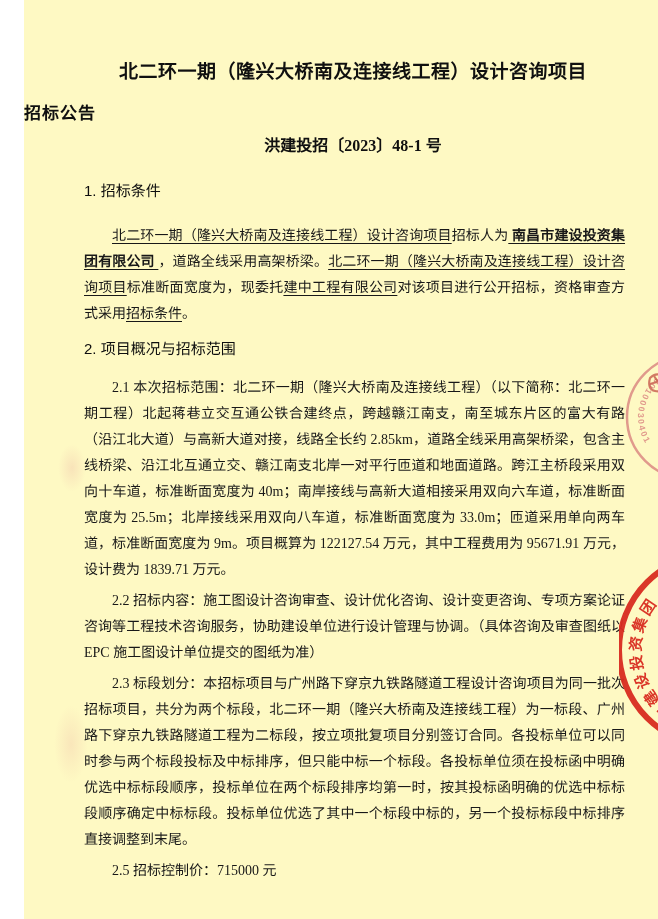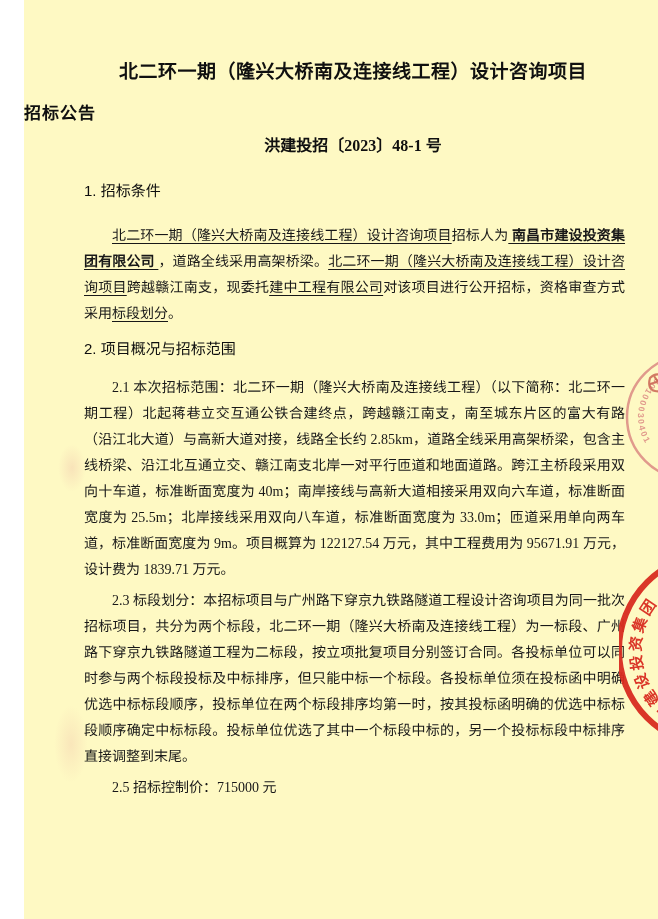--- a/index.html
+++ b/index.html
@@ -87,24 +87,25 @@
 <body>
 
 <div class="page">
 
   <div class="doc-title">北二环一期（隆兴大桥南及连接线工程）设计咨询项目</div>
   <div class="doc-subtitle">招标公告</div>
   <div class="doc-number">洪建投招〔2023〕48-1 号</div>
 
   <div class="content">
     <div class="sec-heading">1. 招标条件</div>
-    <p class="para"><span class="u">北二环一期（隆兴大桥南及连接线工程）设计咨询项目</span><span>招标人为</span><span class="u b">&nbsp;南昌市建设投资集团有限公司&nbsp;</span><span>，道路全线采用高架桥梁。</span><span class="u">北二环一期（隆兴大桥南及连接线工程）设计咨询项目</span><span>跨越赣江南支，现委托</span><span class="u">建中工程有限公司</span><span>对该项目进行公开招标，资格审查方式采用</span><span class="u">标段划分</span><span>。</span></p>
+    <p class="para"><span class="u">北二环一期（隆兴大桥南及连接线工程）设计咨询项目</span><span>招标人为</span><span class="u b">&nbsp;南昌市建设投资集团有限公司&nbsp;</span><span>，道路全线采用高架桥梁。</span><span class="u">北二环一期（隆兴大桥南及连接线工程）设计咨询项目</span><span>标准断面宽度为，现委托</span><span class="u">建中工程有限公司</span><span>对该项目进行公开招标，资格审查方式采用</span><span class="u">招标条件</span><span>。</span></p>
 
     <div class="sec-heading second">2. 项目概况与招标范围</div>
     <p class="para"><span>2.1 本次招标范围：北二环一期（隆兴大桥南及连接线工程）（以下简称：北二环一期工程）北起蒋巷立交互通公铁合建终点，跨越赣江南支，南至城东片区的富大有路（沿江北大道）与高新大道对接，线路全长约 2.85km，道路全线采用高架桥梁，包含主线桥梁、沿江北互通立交、赣江南支北岸一对平行匝道和地面道路。跨江主桥段采用双向十车道，标准断面宽度为 40m；南岸接线与高新大道相接采用双向六车道，标准断面宽度为 25.5m；北岸接线采用双向八车道，标准断面宽度为 33.0m；匝道采用单向两车道，标准断面宽度为 9m。项目概算为 122127.54 万元，其中工程费用为 95671.91 万元，设计费为 1839.71 万元。</span></p>
+    <p class="para"><span>2.2 招标内容：施工图设计咨询审查、设计优化咨询、设计变更咨询、专项方案论证咨询等工程技术咨询服务，协助建设单位进行设计管理与协调。（具体咨询及审查图纸以 EPC 施工图设计单位提交的图纸为准）</span></p>
     <p class="para"><span>2.3 标段划分：本招标项目与广州路下穿京九铁路隧道工程设计咨询项目为同一批次招标项目，共分为两个标段，北二环一期（隆兴大桥南及连接线工程）为一标段、广州路下穿京九铁路隧道工程为二标段，按立项批复项目分别签订合同。各投标单位可以同时参与两个标段投标及中标排序，但只能中标一个标段。各投标单位须在投标函中明确优选中标标段顺序，投标单位在两个标段排序均第一时，按其投标函明确的优选中标标段顺序确定中标标段。投标单位优选了其中一个标段中标的，另一个投标标段中标排序直接调整到末尾。</span></p>
     <p class="para"><span>2.5 招标控制价：715000 元</span></p>
   </div>
 
   <svg class="seal seal-upper" width="58" height="132" viewBox="0 0 58 132" aria-hidden="true">
     <circle cx="65" cy="65" r="62" fill="none" stroke-width="2.5" stroke="#dd8d85"></circle>
     <path id="sealArcUpper" d="M 39.5 20.8 A 51 51 0 0 0 47.6 112.9" fill="none"></path>
     <text font-family="Liberation Sans, DejaVu Sans, sans-serif" font-size="8.5" font-weight="bold" letter-spacing="2" fill="#dd8d85">
       <textPath href="#sealArcUpper" startOffset="2">360100030401</textPath>
     </text>

